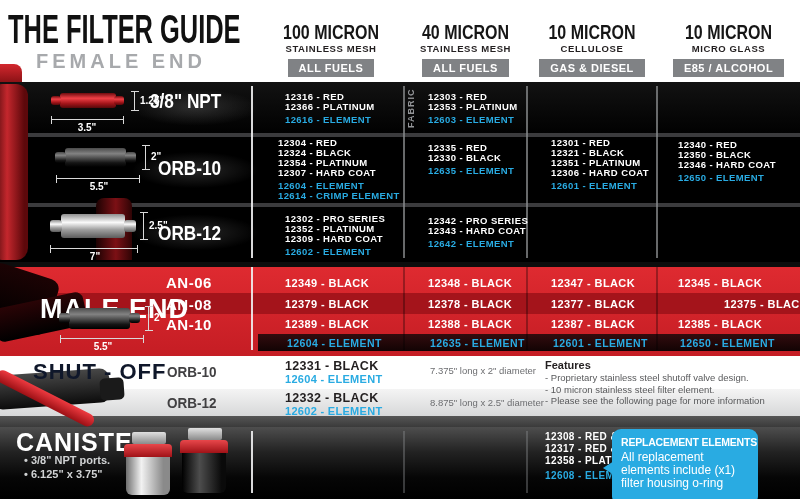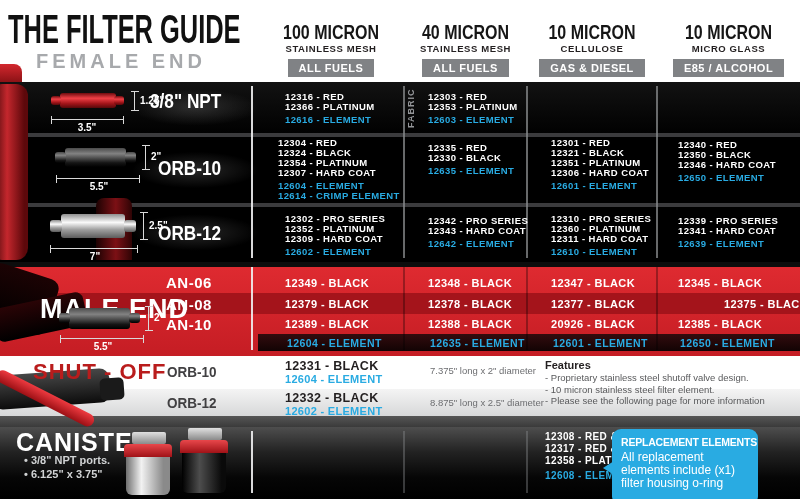--- a/index.html
+++ b/index.html
@@ -49,21 +49,21 @@
   .male-elstrip{left:258px;top:334px;width:542px;height:17px;background:linear-gradient(180deg,#330c0e,#120304);}
   .male-vdiv{width:2px;background:rgba(0,0,0,.30);}
   .male-title{font-size:27px;font-weight:bold;color:#fff;letter-spacing:1px;white-space:nowrap;}
   .anlabel{color:#fff;font-weight:bold;font-size:15px;letter-spacing:.5px;white-space:nowrap;}
   .pn-m{position:absolute;color:#fff;font-weight:bold;font-size:11px;letter-spacing:.4px;white-space:nowrap;}
   .eln-m{position:absolute;color:#29abe2;font-weight:bold;font-size:10.5px;letter-spacing:.4px;white-space:nowrap;}
   
   .so-row1{left:0;top:356px;width:800px;height:33px;background:#fff;}
   .so-row2{left:0;top:389px;width:800px;height:27px;background:linear-gradient(180deg,#f4f4f4,#d7d8d9);}
   .so-charcoal{left:0;top:416px;width:800px;height:11px;background:linear-gradient(180deg,#565656,#3a3a3a);}
-  .shut-title{font-size:22px;font-weight:bold;color:#b91c1c;letter-spacing:1px;white-space:nowrap;}
+  .shut-title{font-size:22px;font-weight:bold;color:#0f172a;letter-spacing:1px;white-space:nowrap;}
   .so-label{color:#414042;font-weight:bold;font-size:15px;transform:scaleX(.9);transform-origin:0 50%;white-space:nowrap;}
   .pn-s{color:#231f20;font-weight:bold;font-size:12.5px;letter-spacing:.3px;white-space:nowrap;}
   .eln-s{color:#29abe2;font-weight:bold;font-size:11px;letter-spacing:.3px;white-space:nowrap;}
   .dims-s{color:#6d6e71;font-size:9.5px;white-space:nowrap;}
   .feat-h{color:#231f20;font-weight:bold;font-size:11px;line-height:13px;}
   .feat-i{color:#58595b;font-size:9.5px;line-height:11.5px;white-space:nowrap;}
   
   .can-bg{left:0;top:427px;width:800px;height:72px;background:linear-gradient(180deg,#4e4e4e 0%,#222 35%,#060606 70%,#000 100%);}
   .can-title{font-size:25px;font-weight:bold;color:#fff;letter-spacing:1px;white-space:nowrap;}
   .bullet{color:#d1d3d4;font-size:11px;font-weight:bold;line-height:14px;white-space:nowrap;}
@@ -192,31 +192,20 @@
     <div class="pn">12302 - PRO SERIES</div>
     <div class="pn">12352 - PLATINUM</div>
     <div class="pn">12309 - HARD COAT</div>
     <div class="eln">12602 - ELEMENT</div>
   </div>
   <div class="ab cell" style="left:428px;top:216px;">
     <div class="pn">12342 - PRO SERIES</div>
     <div class="pn">12343 - HARD COAT</div>
     <div class="eln">12642 - ELEMENT</div>
   </div>
-  <div class="ab cell" style="left:551px;top:214px;">
-    <div class="pn">12310 - PRO SERIES</div>
-    <div class="pn">12360 - PLATINUM</div>
-    <div class="pn">12311 - HARD COAT</div>
-    <div class="eln">12610 - ELEMENT</div>
-  </div>
-  <div class="ab cell" style="left:678px;top:216px;">
-    <div class="pn">12339 - PRO SERIES</div>
-    <div class="pn">12341 - HARD COAT</div>
-    <div class="eln">12639 - ELEMENT</div>
-  </div>
 
   <div class="ab male-base"></div>
   <div class="ab male-black"></div>
   <div class="ab male-stripe"></div>
   <div class="ab male-elstrip"></div>
   <div class="ab photo" style="left:-16px;top:270px;width:70px;height:58px;border-radius:10px;background:linear-gradient(180deg,#1c0304,#000);transform:rotate(18deg);"></div>
   <div class="ab photo" style="left:-6px;top:300px;width:92px;height:34px;border-radius:8px;background:linear-gradient(180deg,#2a0406,#000);transform:rotate(-12deg);"></div>
   <div class="ab male-vdiv" style="left:403px;top:267px;height:83px;"></div>
   <div class="ab male-vdiv" style="left:526px;top:267px;height:83px;"></div>
   <div class="ab male-vdiv" style="left:656px;top:267px;height:83px;"></div>
@@ -240,21 +229,21 @@
   <div class="pn-m" style="left:285px;top:277px;">12349 - BLACK</div>
   <div class="pn-m" style="left:428px;top:277px;">12348 - BLACK</div>
   <div class="pn-m" style="left:551px;top:277px;">12347 - BLACK</div>
   <div class="pn-m" style="left:678px;top:277px;">12345 - BLACK</div>
   <div class="pn-m" style="left:285px;top:298px;">12379 - BLACK</div>
   <div class="pn-m" style="left:428px;top:298px;">12378 - BLACK</div>
   <div class="pn-m" style="left:551px;top:298px;">12377 - BLACK</div>
   <div class="pn-m" style="left:678px;top:298px;margin-left:46px;">12375 - BLACK</div>
   <div class="pn-m" style="left:285px;top:318px;">12389 - BLACK</div>
   <div class="pn-m" style="left:428px;top:318px;">12388 - BLACK</div>
-  <div class="pn-m" style="left:551px;top:318px;">20926 - BLACK</div>
+  <div class="pn-m" style="left:551px;top:318px;">12387 - BLACK</div>
   <div class="pn-m" style="left:678px;top:318px;">12385 - BLACK</div>
   <div class="eln-m" style="left:287px;top:337px;">12604 - ELEMENT</div>
   <div class="eln-m" style="left:430px;top:337px;">12635 - ELEMENT</div>
   <div class="eln-m" style="left:553px;top:337px;">12601 - ELEMENT</div>
   <div class="eln-m" style="left:680px;top:337px;">12650 - ELEMENT</div>
 
   <div class="ab so-row1"></div>
   <div class="ab so-row2"></div>
   <div class="ab so-charcoal"></div>
   <div class="ab photo" style="left:-8px;top:372px;width:118px;height:34px;border-radius:10px;background:linear-gradient(180deg,#474747,#0c0c0c);transform:rotate(-4deg);"></div>

